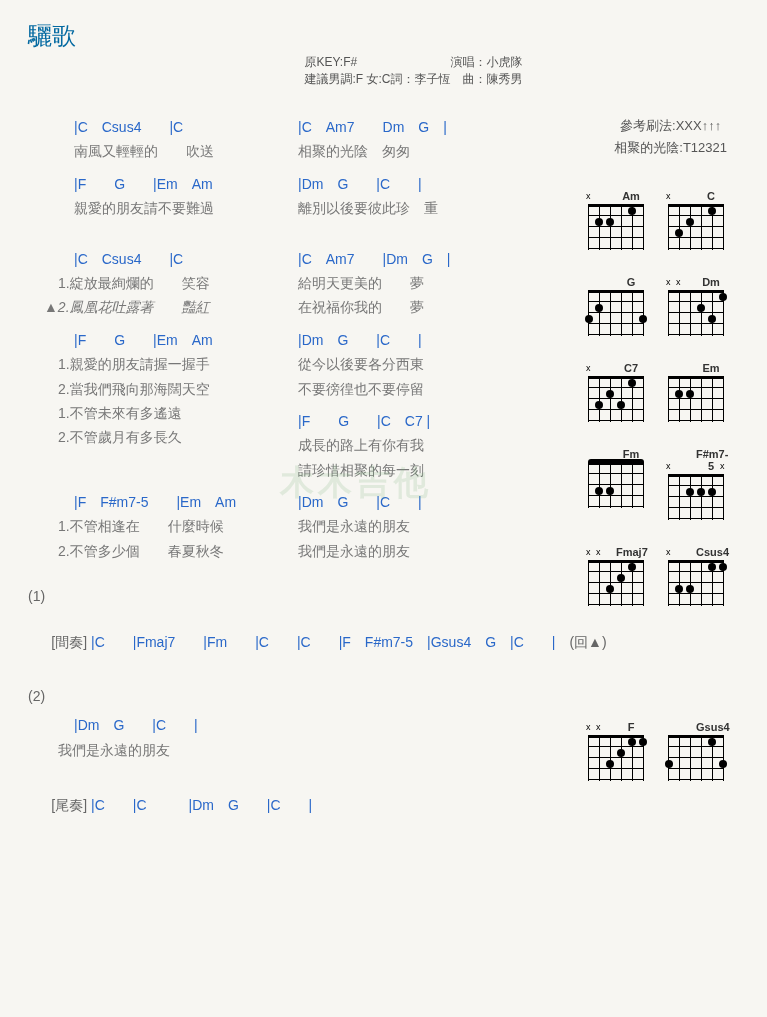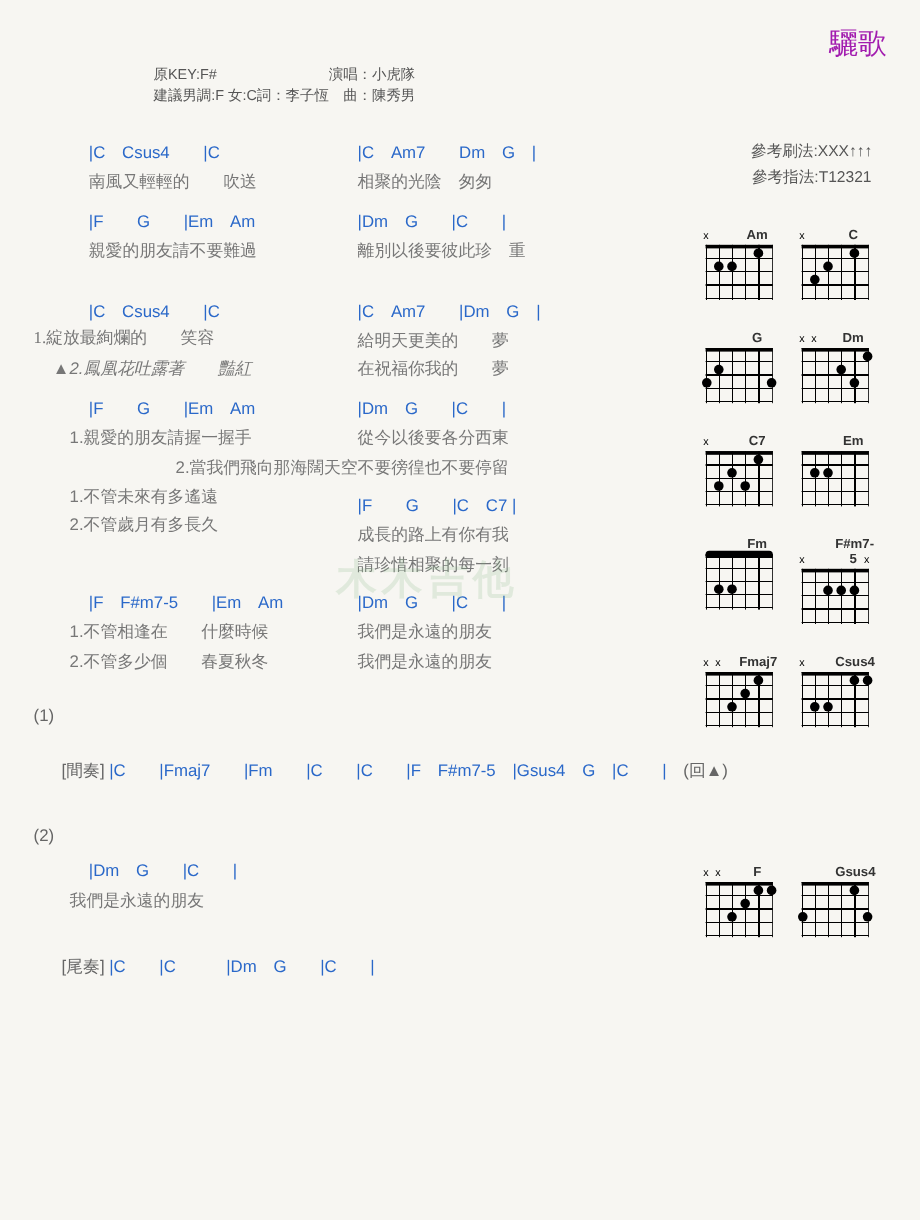--- a/index.html
+++ b/index.html
@@ -12,27 +12,27 @@
     font-size: 14px;
     color: #666;
     position: relative;
     overflow: hidden;
   }
   .page {
     padding: 20px 28px 20px 28px;
     position: relative;
   }
   .title {
-    text-align: right;
+    text-align: left;
     font-size: 24px;
-    color: #a21caf;
+    color: #0369a1;
     margin-top: 0;
     margin-bottom: 2px;
   }
-  .header-row { display: flex; justify-content: flex-start; font-size: 12px; color: #555; }
+  .header-row { display: flex; justify-content: center; font-size: 12px; color: #555; }
   .header-left { margin-left: 100px; }
   .header-right { text-align: right; margin-right: 40px; }
   .ref-block { position:absolute; right:40px; top:115px; font-size:13px; color:#555; text-align:center; line-height:1.7; }
 
   .section-label { color:#666; }
   .chord { color:#2a68c9; font-size:14px; }
   .lyric { color:#777; font-size:14px; }
   .lyric-row { line-height: 1.6; margin-top: 2px; }
   .chord-row { line-height: 1.6; margin-top: 10px; }
   .ml { margin-left: 46px; }
@@ -86,21 +86,21 @@
       <div>建議男調:F 女:C</div>
     </div>
     <div class="header-right">
       <div>演唱：小虎隊</div>
       <div>詞：李子恆　曲：陳秀男</div>
     </div>
   </div>
 
   <div class="ref-block">
     <div>參考刷法:XXX↑↑↑</div>
-    <div>參考指法:T12321</div>
+    <div>相聚的光陰:T12321</div>
   </div>
 
 
   <div class="block" style="width:540px;">
     <div class="row">
       <div class="col">
         <div class="chord-row chord pre ml">|C　Csus4　　|C</div>
         <div class="lyric-row lyric pre ml">南風又輕輕的　　吹送</div>
       </div>
       <div class="col">
@@ -117,34 +117,34 @@
         <div class="chord-row chord pre">|Dm　G　　|C　　|</div>
         <div class="lyric-row lyric pre">離別以後要彼此珍　重</div>
       </div>
     </div>
   </div>
 
   <div class="block" style="width:540px;">
     <div class="row">
       <div class="col">
         <div class="chord-row chord pre ml">|C　Csus4　　|C</div>
-        <div class="lyric-row lyric pre" style="font-family:Liberation Serif, serif;">1.綻放最絢爛的　　笑容</div>
+        <div class="lyric-row lyric pre" style="margin-left:30px;">1.綻放最絢爛的　　笑容</div>
         <div class="lyric-row lyric pre" style="margin-left:16px;font-style:italic;">▲2.鳳凰花吐露著　　豔紅</div>
       </div>
       <div class="col">
         <div class="chord-row chord pre">|C　Am7　　|Dm　G　|</div>
         <div class="lyric-row lyric pre">給明天更美的　　夢</div>
         <div class="lyric-row lyric pre">在祝福你我的　　夢</div>
       </div>
     </div>
     <div class="row">
       <div class="col">
         <div class="chord-row chord pre ml">|F　　G　　|Em　Am</div>
         <div class="lyric-row lyric pre" style="margin-left:30px;">1.親愛的朋友請握一握手</div>
-        <div class="lyric-row lyric pre" style="margin-left:30px;text-align:right;">2.當我們飛向那海闊天空</div>
+        <div class="lyric-row lyric pre" style="margin-left:30px;">2.當我們飛向那海闊天空</div>
       </div>
       <div class="col">
         <div class="chord-row chord pre">|Dm　G　　|C　　|</div>
         <div class="lyric-row lyric pre">從今以後要各分西東</div>
         <div class="lyric-row lyric pre">不要徬徨也不要停留</div>
       </div>
     </div>
     <div class="row">
       <div class="col">
         <div class="lyric-row lyric pre" style="margin-left:30px;">1.不管未來有多遙遠</div>

